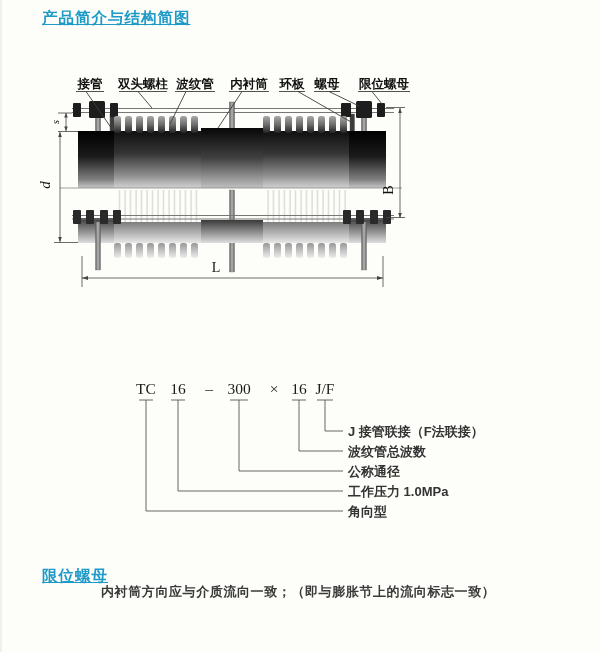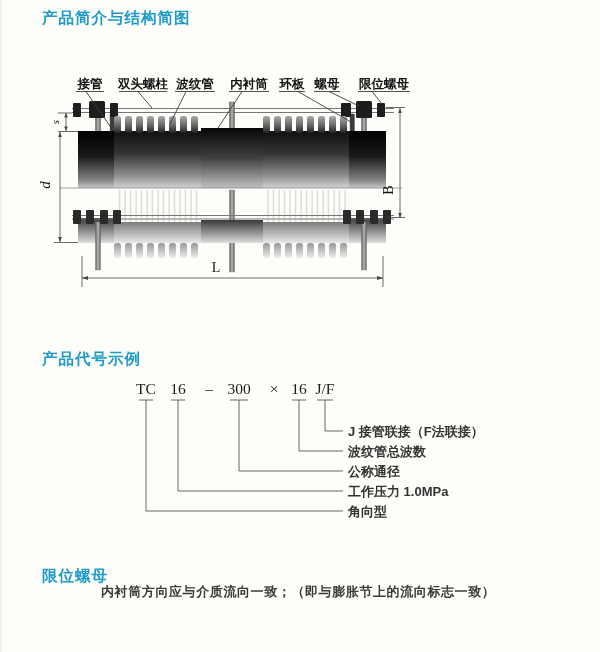--- a/index.html
+++ b/index.html
@@ -7,20 +7,21 @@
   .page{
     position:relative;width:600px;height:652px;margin:0 auto;
     background:#fdfdf9;overflow:hidden;
     border-left:2px solid #eef1f0;border-bottom:1px solid #d8dcdb;
     font-family:"Liberation Sans", sans-serif;
   }
   .sec-title{
     position:absolute;left:40px;margin:0;
     font-size:15.5px;font-weight:bold;color:var(--accent);
     letter-spacing:1px;
+    text-decoration:underline;
   }
   #title1{top:8px;}
   #title2{top:349px;}
   #title3{top:566px;}
   .install-line{
     position:absolute;left:55px;width:520px;
     font-size:13px;font-weight:600;color:#3a3a3a;letter-spacing:0.6px;
   }
   #inst-line-0{top:583px;margin-left:44px;}
   #inst-line-1{top:623px;}
@@ -34,21 +35,20 @@
   .leader{stroke:#3c3c3c;stroke-width:0.9;fill:none;}
   .cline{stroke:#555;stroke-width:0.9;fill:none;}
   .arrow{fill:#444;stroke:none;}
 </style>
 </head>
 <body>
 
 <div class="page">
 
   <h2 class="sec-title" id="title1">产品简介与结构简图</h2>
-  <h2 class="sec-title" id="title2">产品代号示例</h2>
   <h2 class="sec-title" id="title3">限位螺母</h2>
 
   <svg width="600" height="652" viewBox="0 0 600 652">
     <defs>
       <linearGradient id="gBody" x1="0" y1="0" x2="0" y2="1">
         <stop offset="0" stop-color="#101010"></stop>
           <stop offset="0.4" stop-color="#353535"></stop>
         <stop offset="0.78" stop-color="#8e8e8e"></stop>
           <stop offset="1" stop-color="#d2d2d2"></stop>
       </linearGradient>

